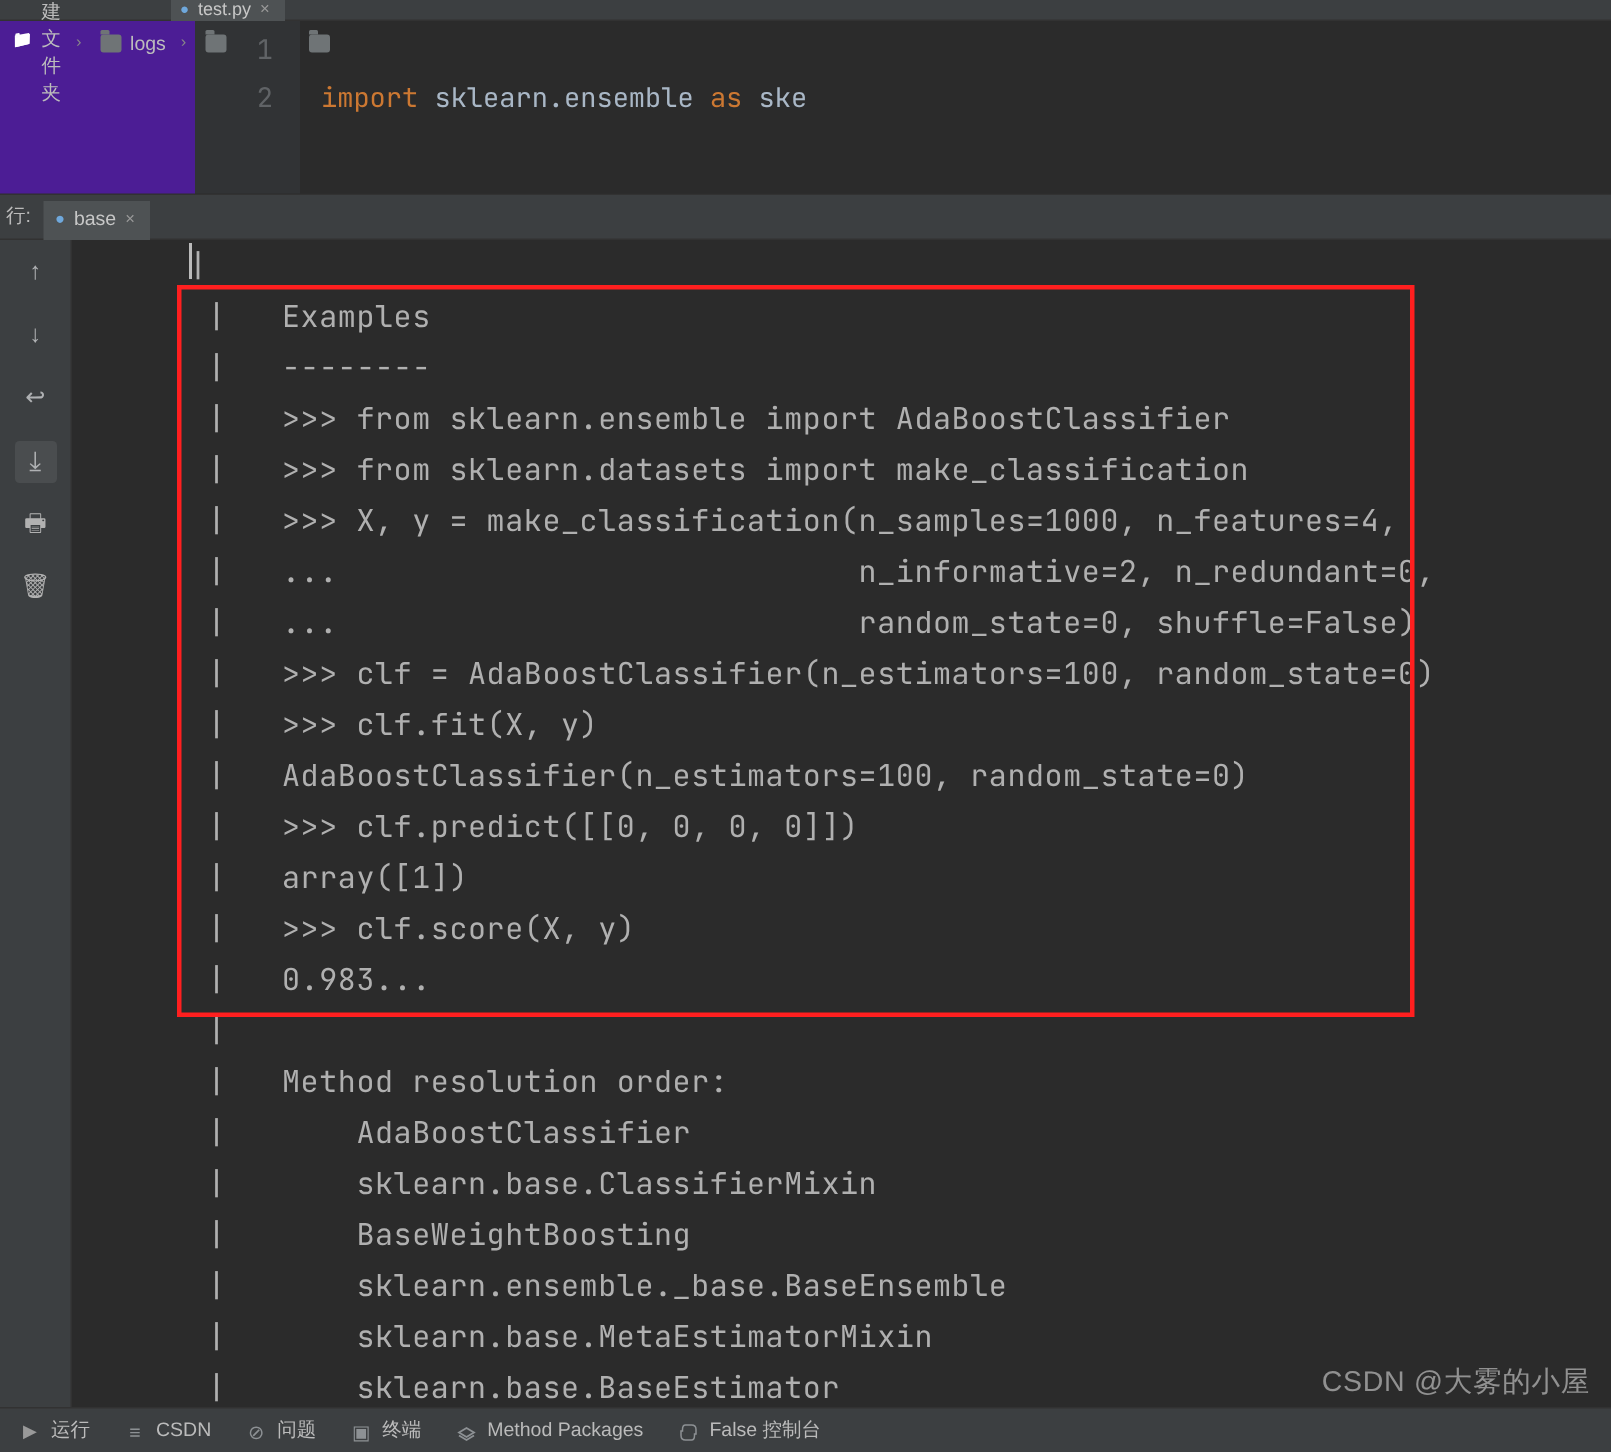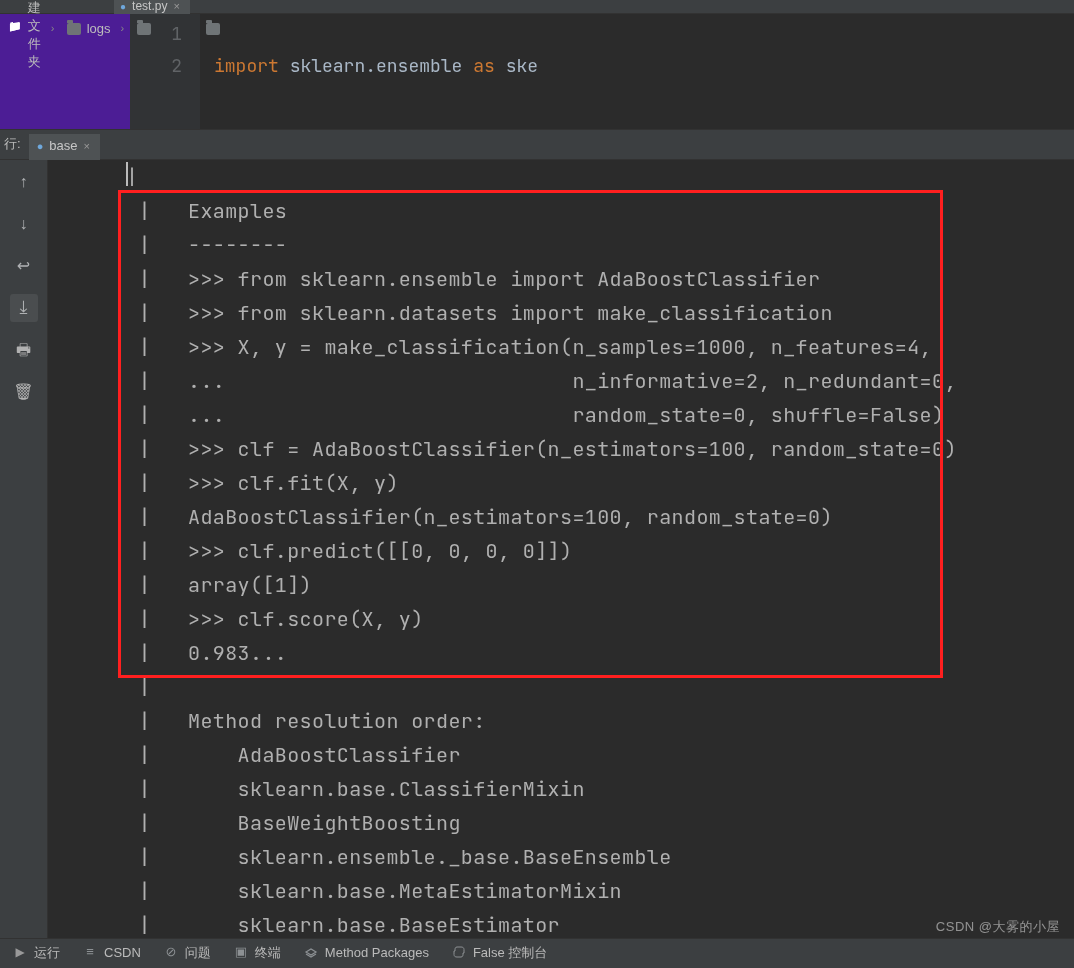--- a/index.html
+++ b/index.html
@@ -150,27 +150,27 @@
     position:absolute; left:0; right:0; bottom:0;
     height:30px;
     background:#3c3f41;
     border-top:1px solid #323232;
     display:flex; align-items:center;
     gap:22px;
     padding:0 12px;
     color:#bbbbbb;
     font-size:13px;
   }
-  .status-bar .sitem{ display:flex; align-items:flex-start; gap:6px; cursor:pointer; }
+  .status-bar .sitem{ display:flex; align-items:flex-end; gap:6px; cursor:pointer; }
   .status-bar .ico{ width:16px; height:16px; display:inline-flex; align-items:center; justify-content:center; color:#8d9194; font-size:13px; }
   .watermark{
     position:absolute;
     right:14px; bottom:32px;
     color:rgba(230,230,230,0.55);
-    font-size:13px;
+    font-size:19px;
     letter-spacing:0.5px;
     pointer-events:none;
   }
 
   
   .ico-run::before{content:"▶"; font-size:12px; color:#999;}
   .ico-up::before{content:"↑";}
   .ico-down::before{content:"↓";}
   .ico-wrap::before{content:"↩"; }
   .ico-print::before{content:"🖶"; filter:grayscale(1);}

